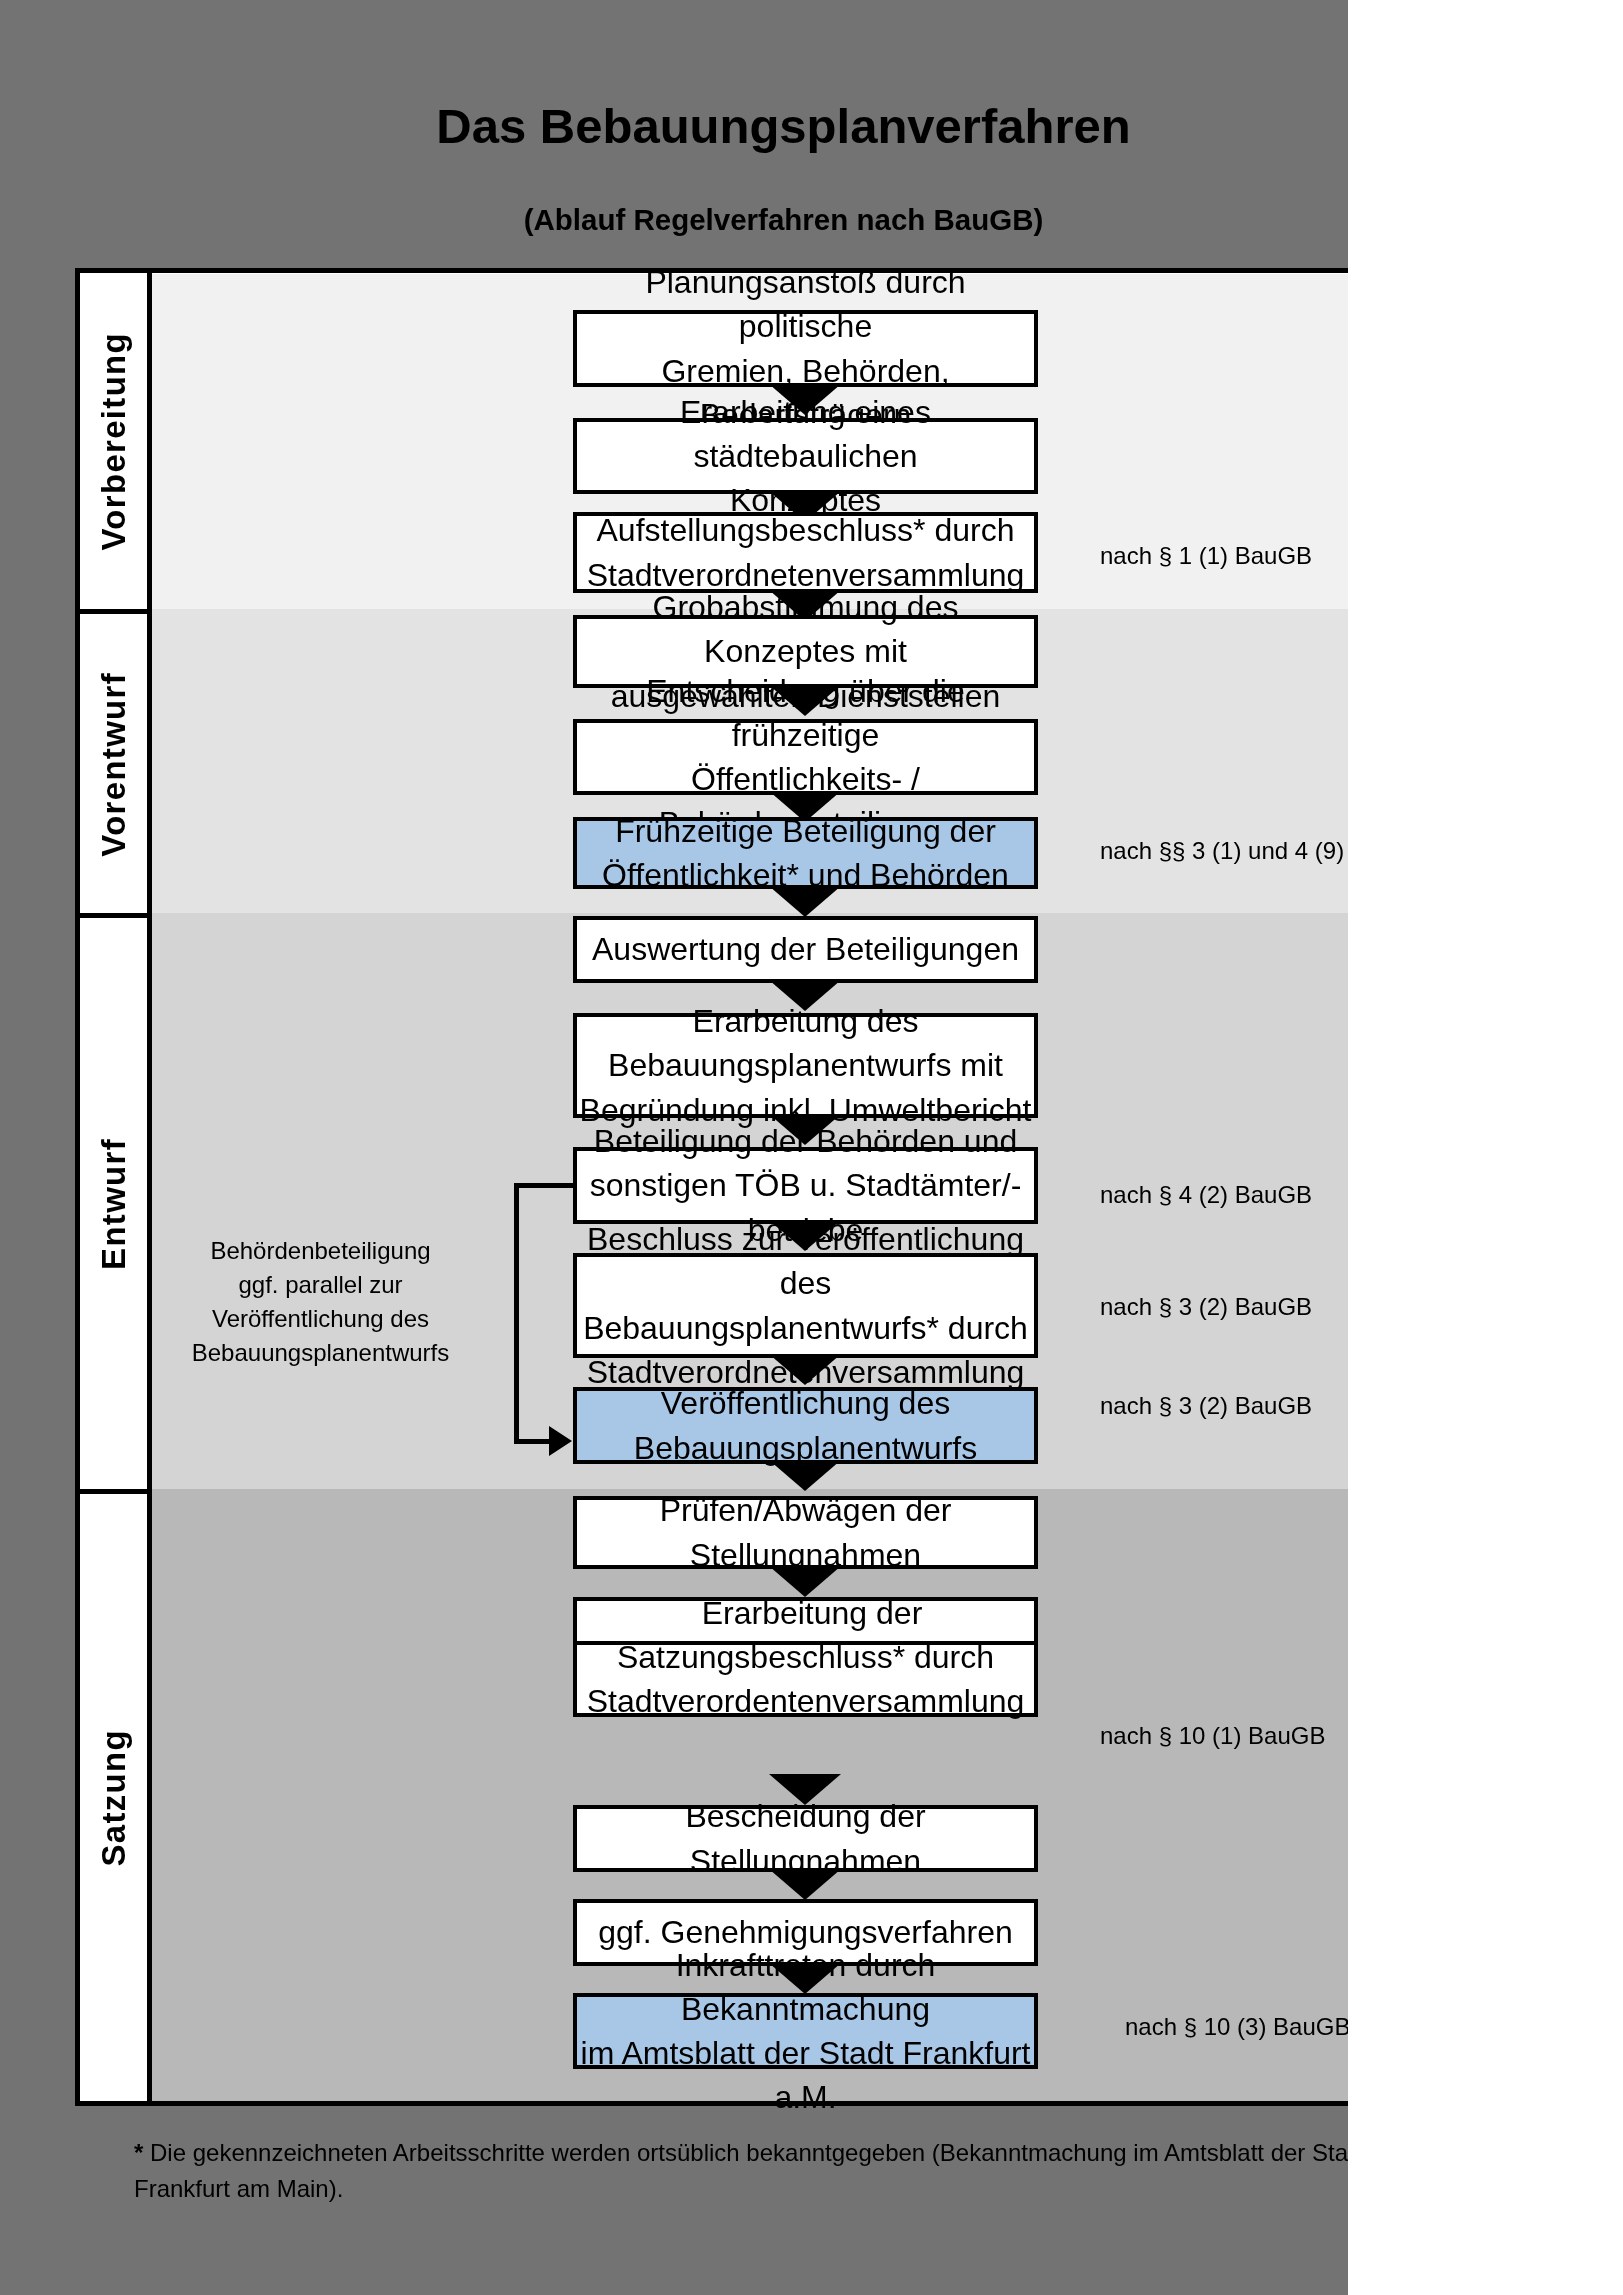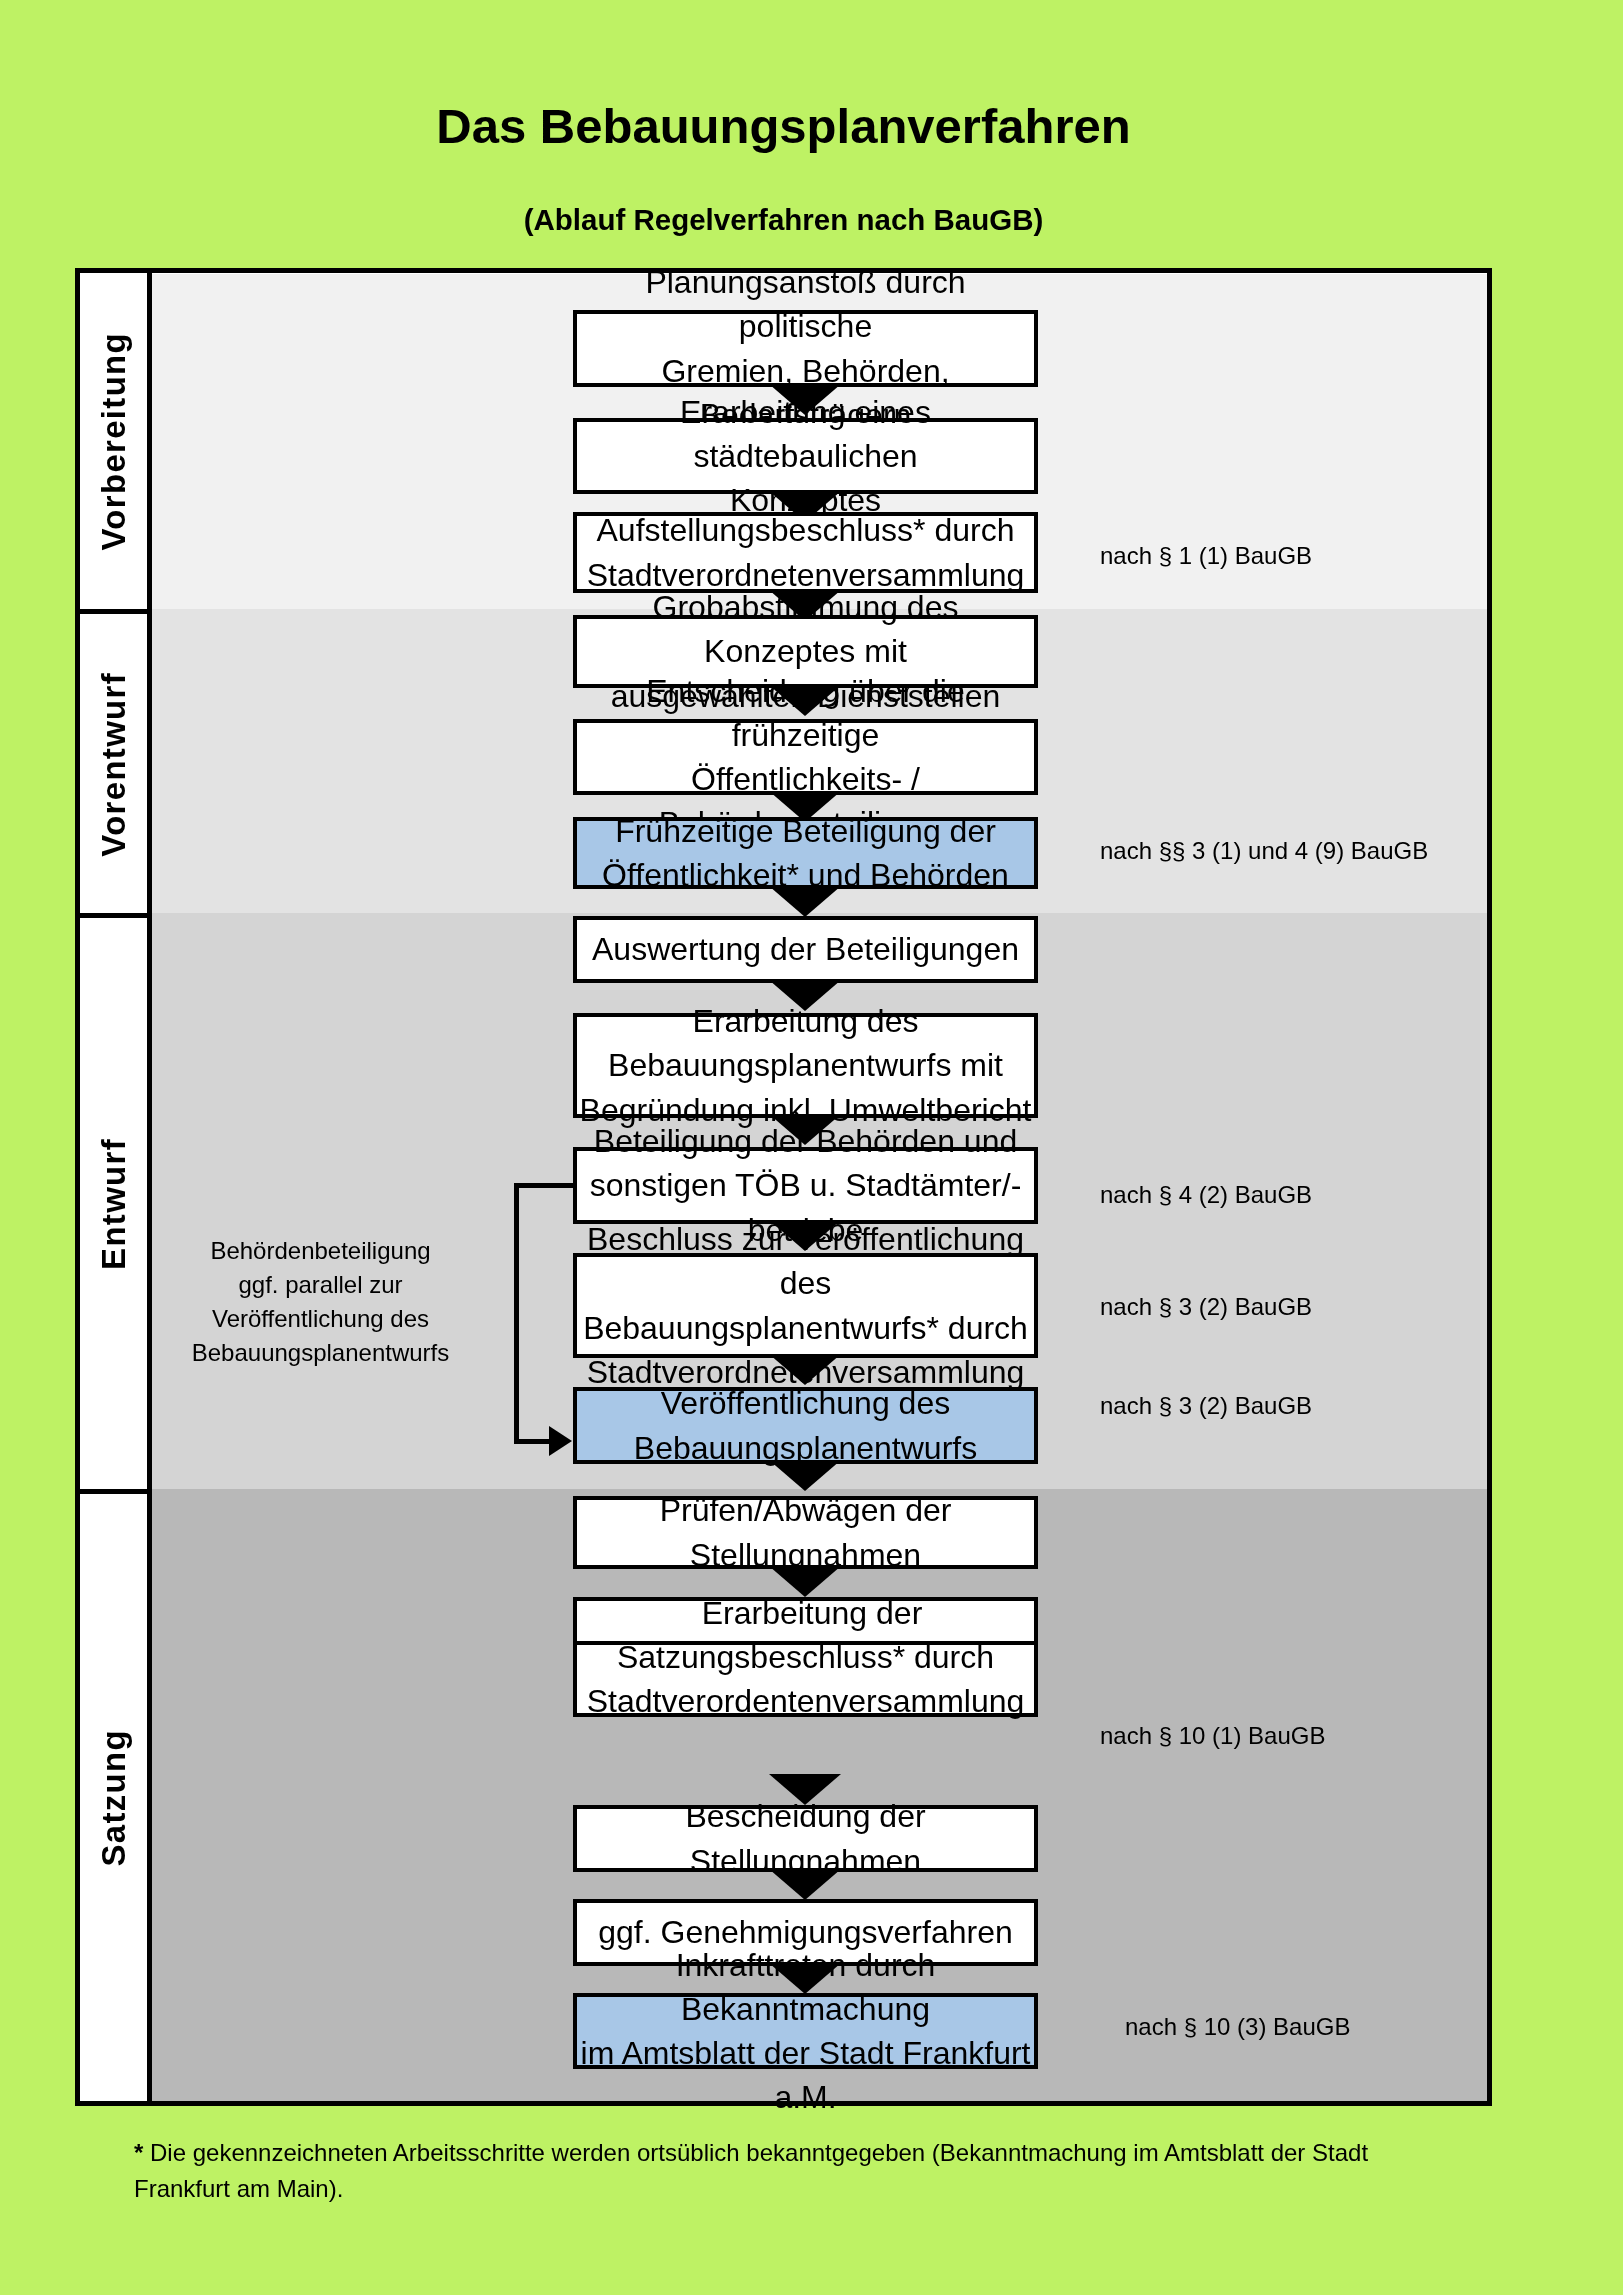--- a/index.html
+++ b/index.html
@@ -1,20 +1,20 @@
 <!DOCTYPE html>
 <html style="font-size:10.5px"><head>
 <meta charset="utf-8">
 <style>
   html,body{margin:0;padding:0;background:#ffffff;}
   .page{
     position:relative;
-    width:1623px;
+    width:1348px;
     height:2295px;
-    background:#bef264;
+    background:#737373;
     font-family:"Liberation Sans", sans-serif;
     color:#000;
     overflow:hidden;
   }
   .title-wrap{
     position:absolute;
     left:75px; top:98px; width:1417px;
     text-align:center;
   }
   .page-title{

